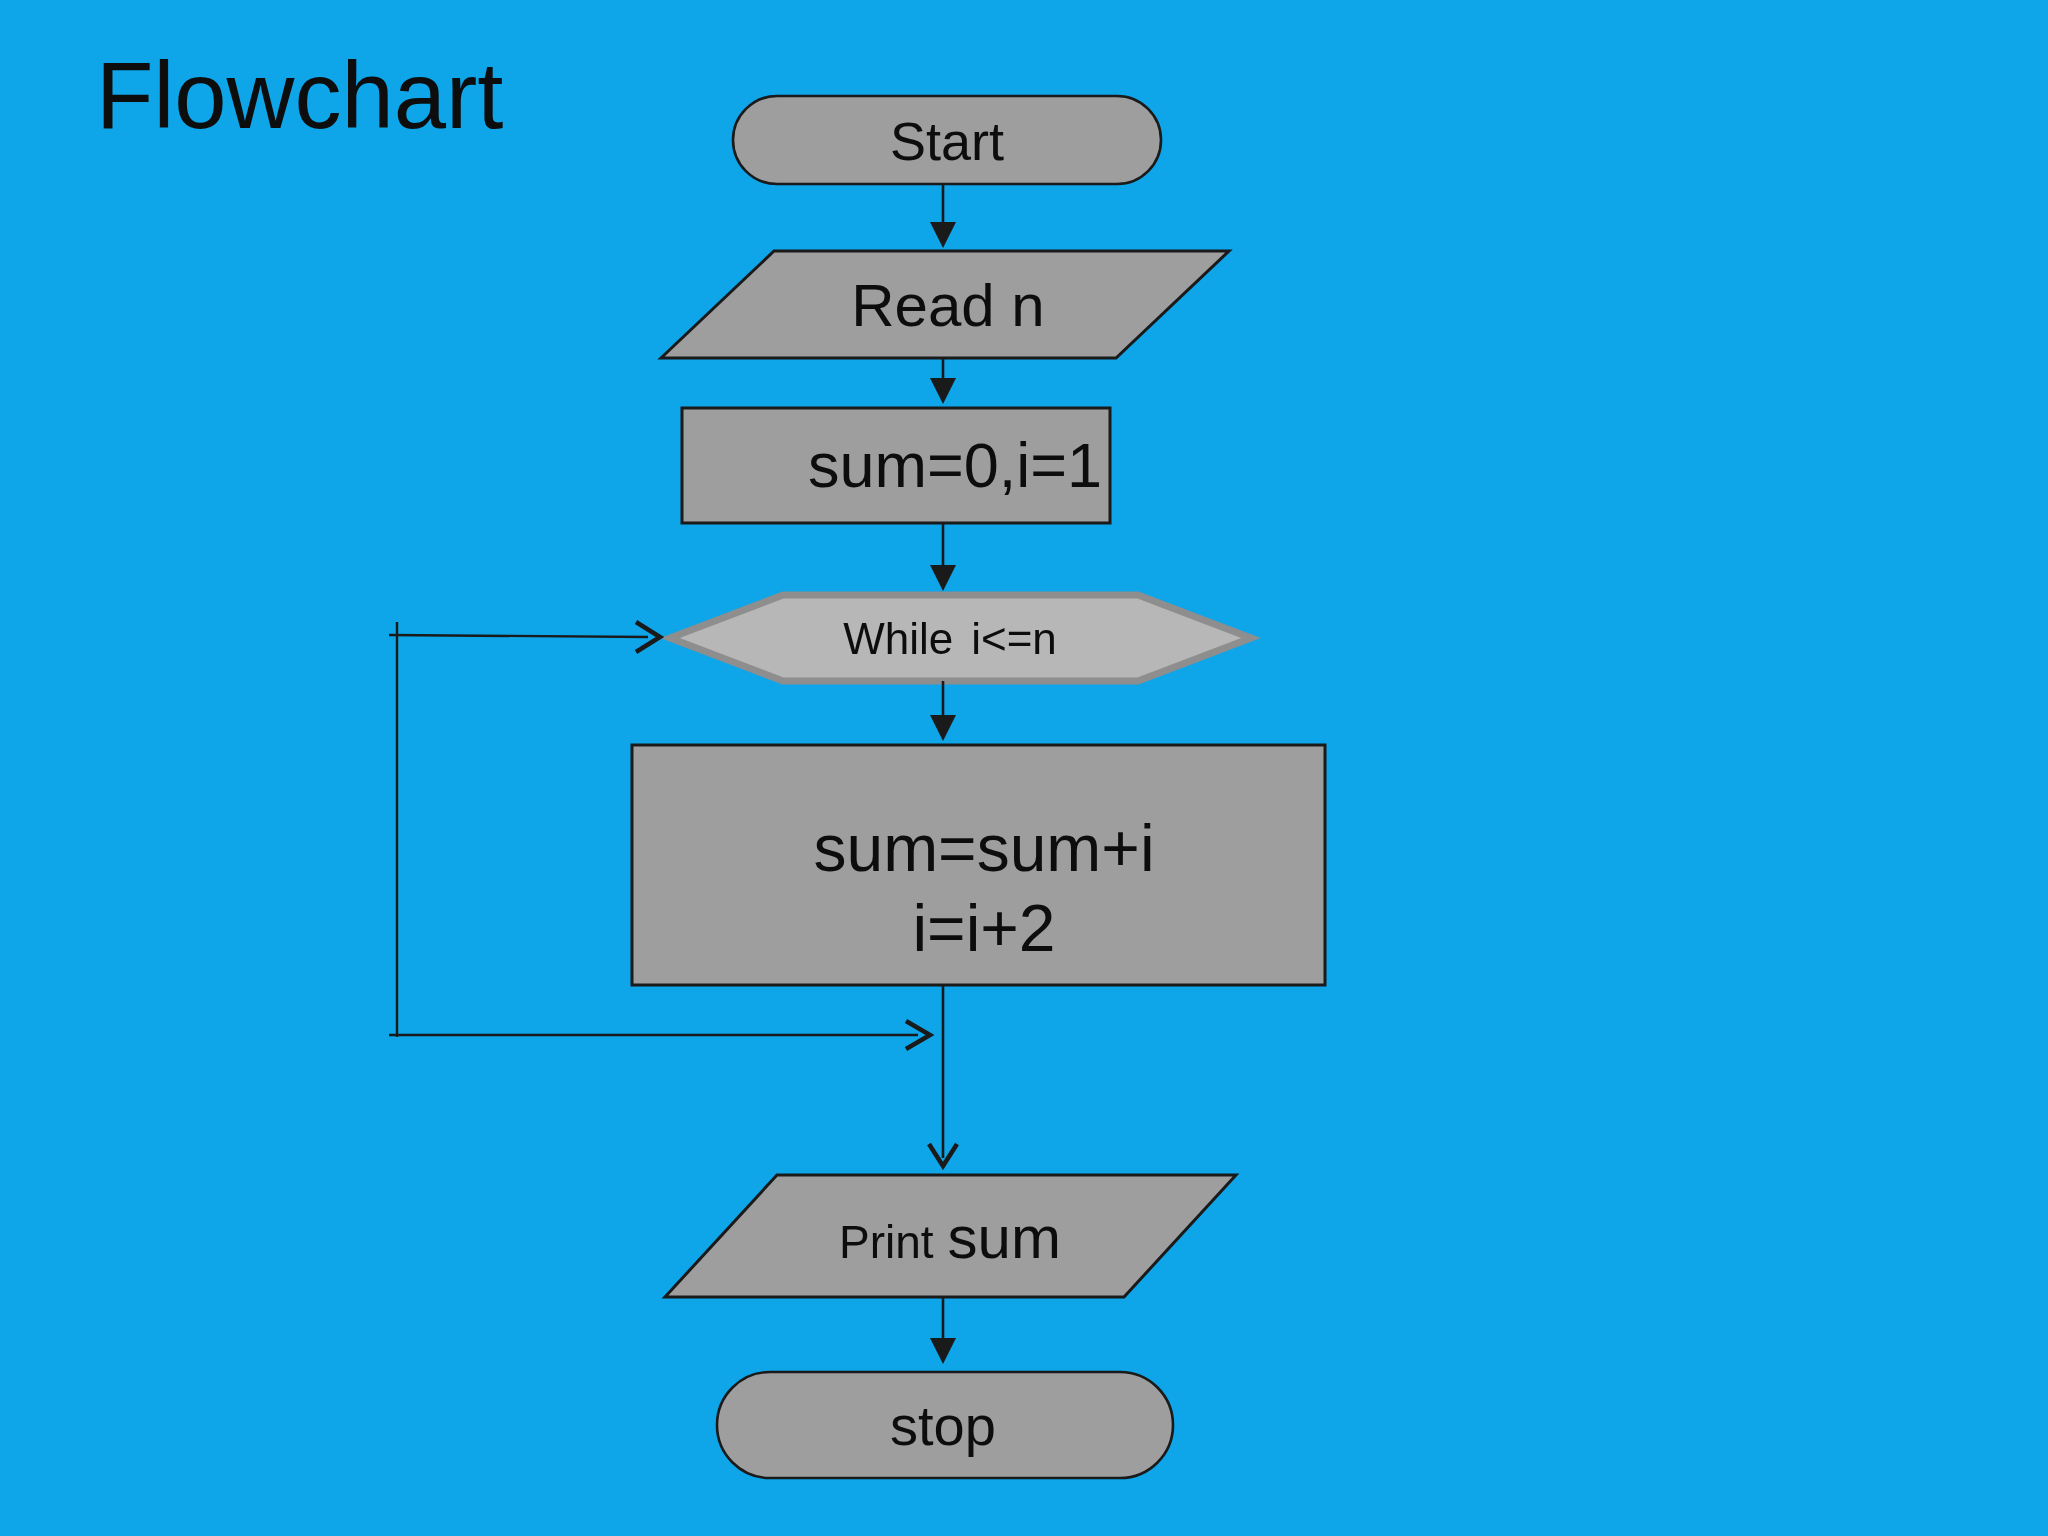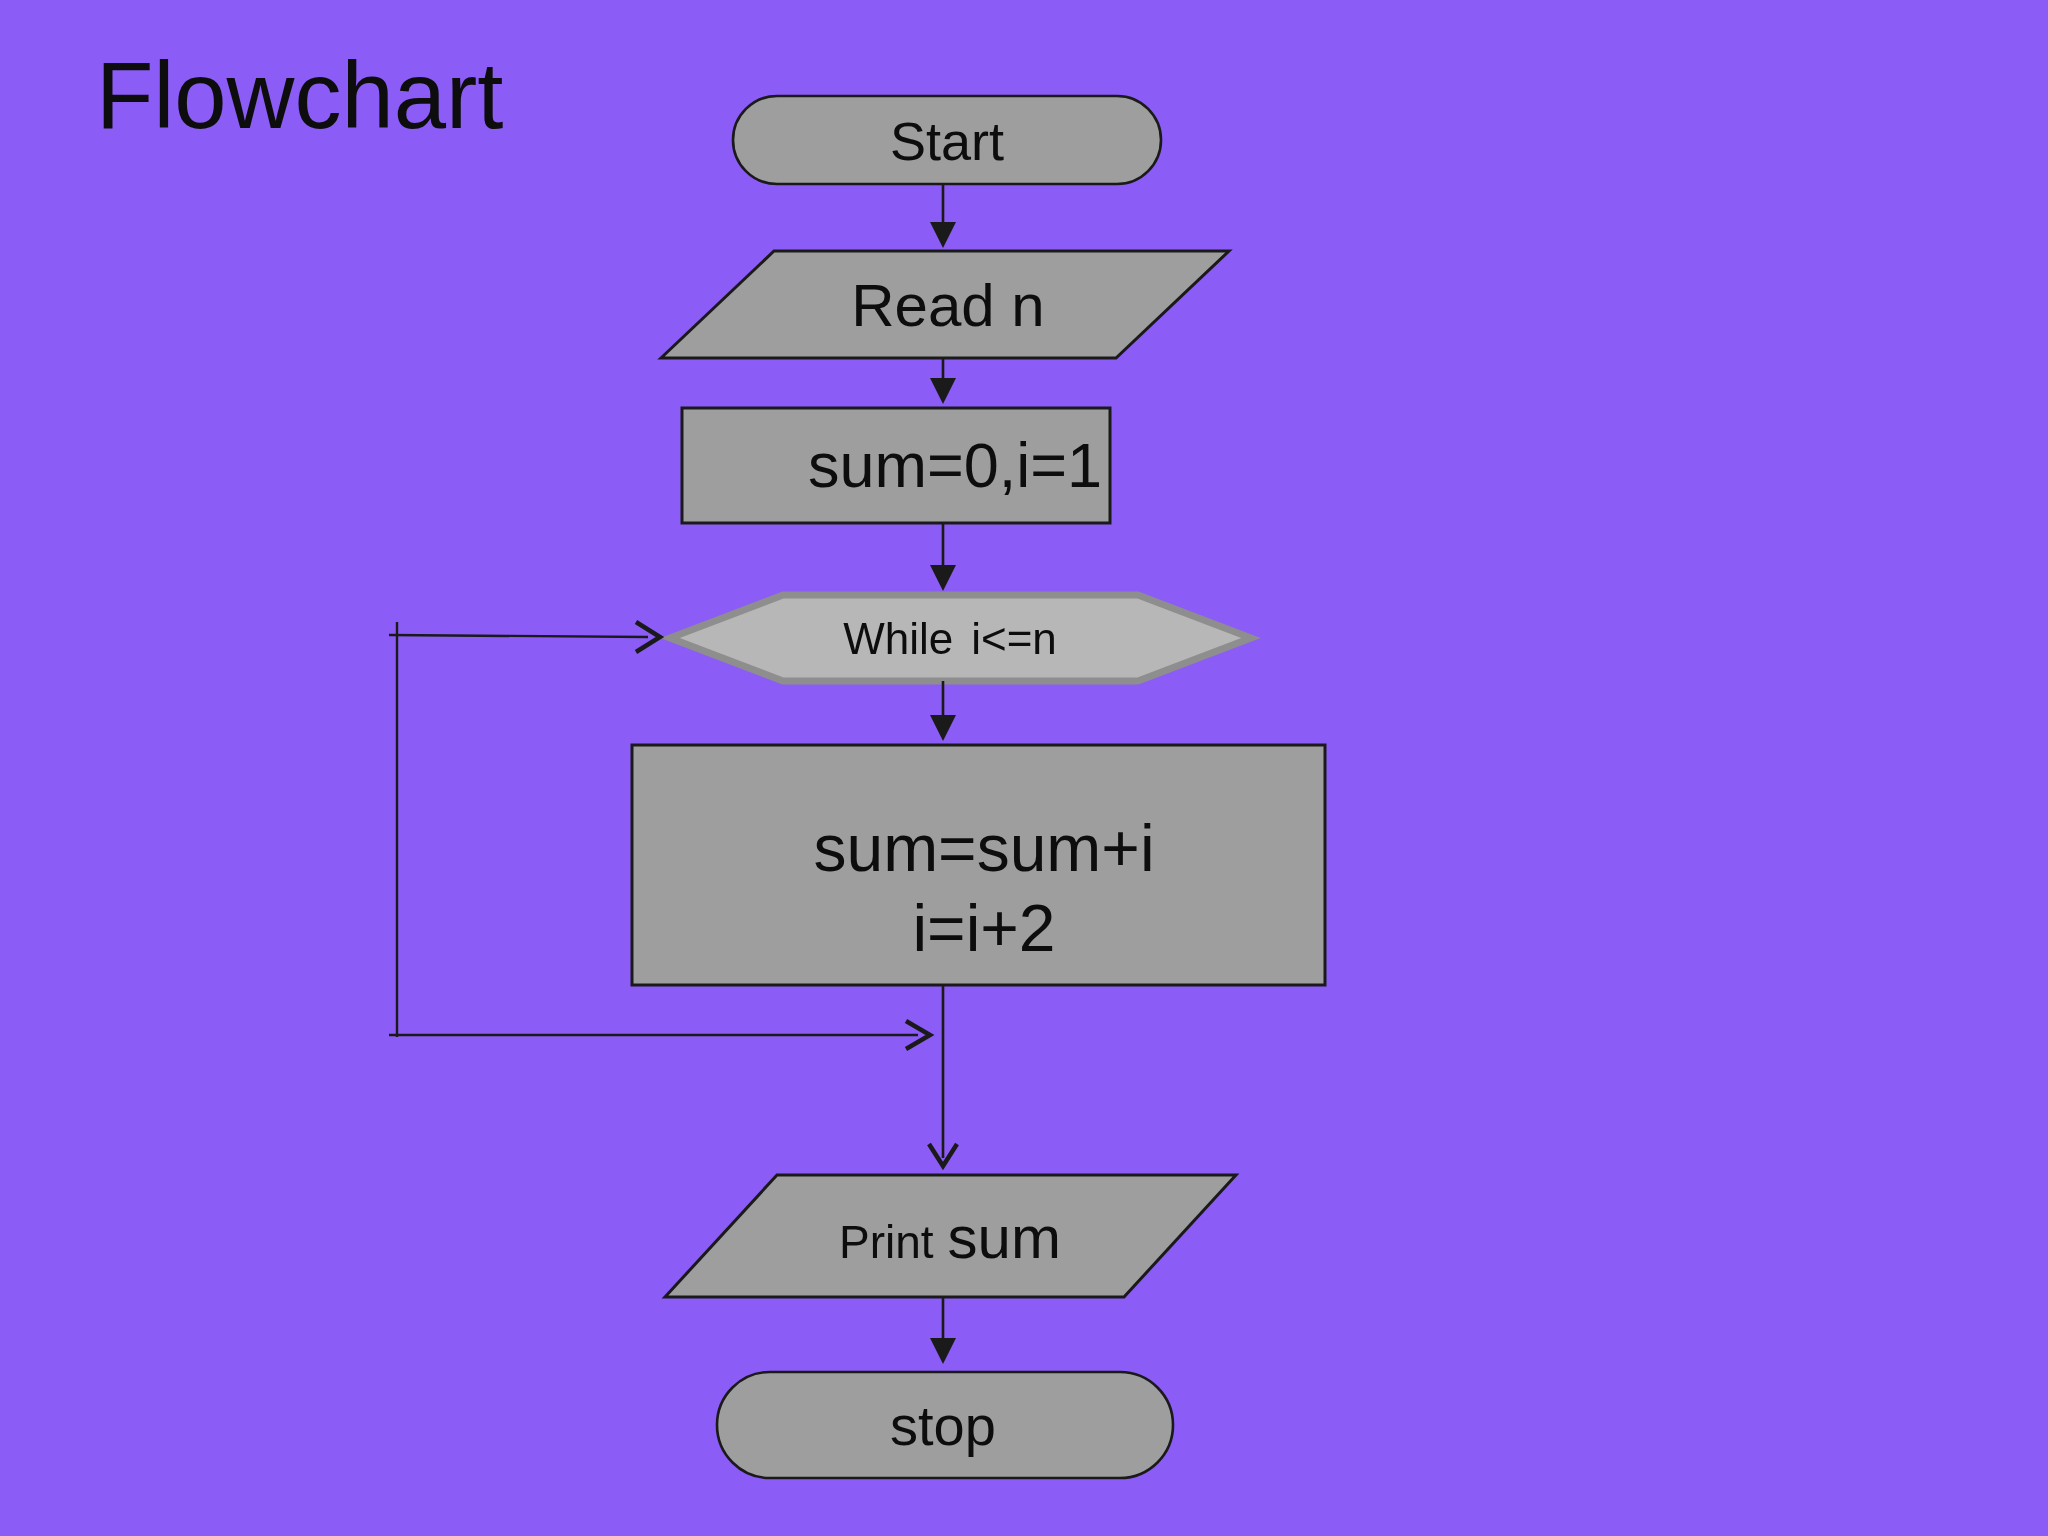--- a/index.html
+++ b/index.html
@@ -4,21 +4,21 @@
 <style>
   html, body {
     margin: 0;
     padding: 0;
     background: #ffffff;
   }
   #canvas-wrap {
     position: relative;
     width: 2048px;
     height: 1536px;
-    background: #8b5cf6;
+    background: #0ea5e9;
     overflow: hidden;
   }
   svg {
     display: block;
     font-family: "Liberation Sans", "DejaVu Sans", sans-serif;
   }
   .flow-line {
     stroke-width: 2.6;
     fill: none;
   }

